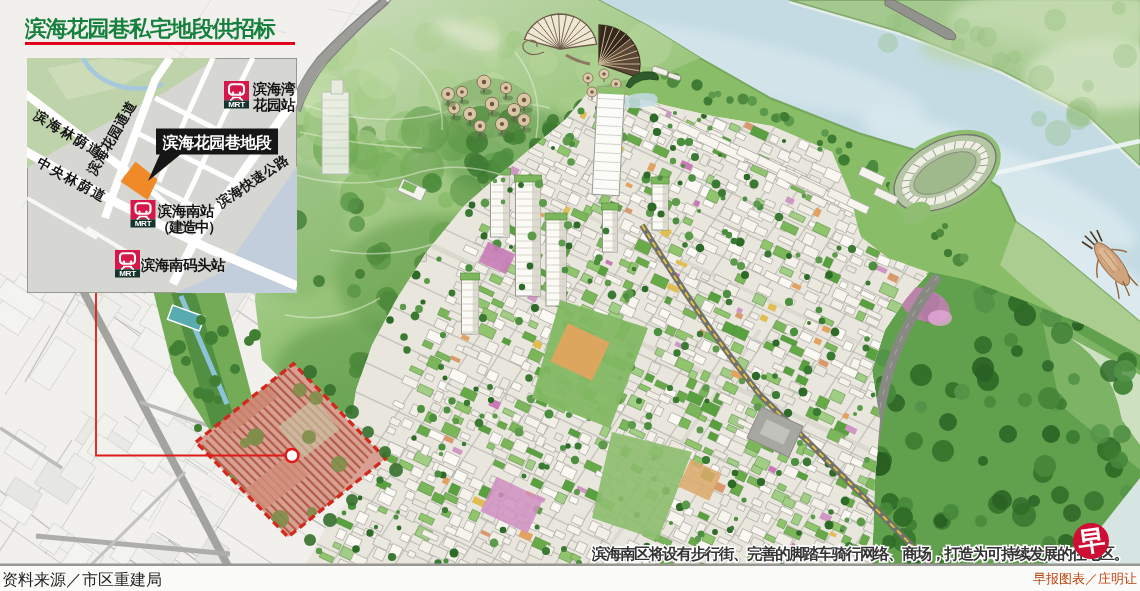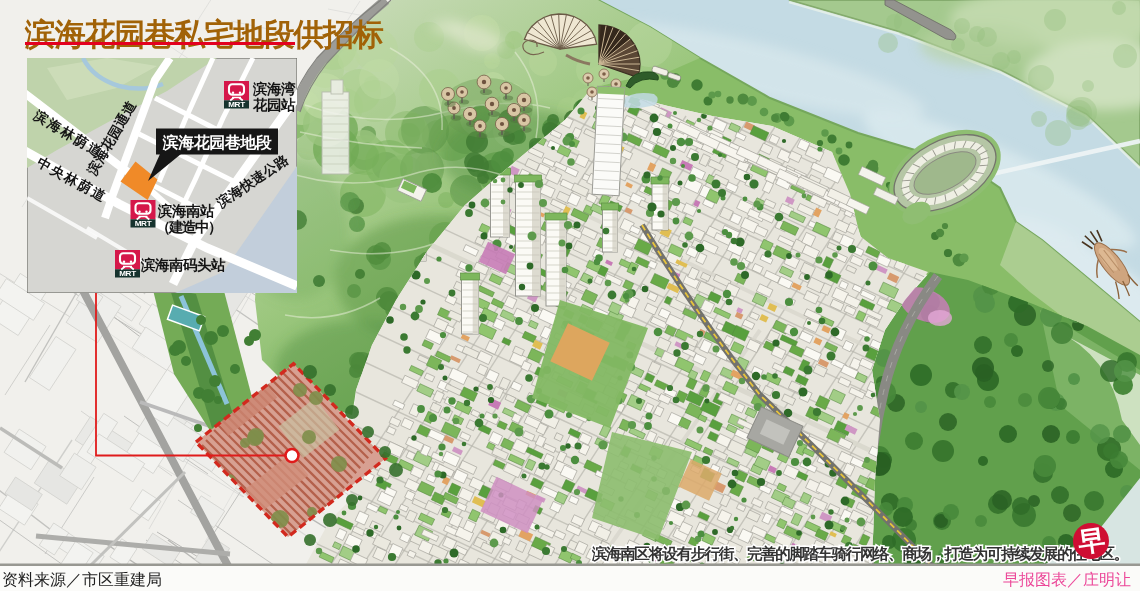--- a/index.html
+++ b/index.html
@@ -2273,21 +2273,21 @@
         <path d="M1106,240 L1102,228 M1110,238 L1108,225 M1114,238 L1115,225 M1118,240 L1121,228" stroke="#4a3520" stroke-width="1.6" fill="none"></path>
         <path d="M1104,252 Q1096,258 1092,266 M1120,252 Q1128,258 1131,264" stroke="#9a6f4a" stroke-width="1.5" fill="none"></path>
         <path d="M1108,248 L1108,272 M1114,248 L1114,274" stroke="#b98f68" stroke-width="1" fill="none"></path>
       </g>
 
 <text x="592" y="559" font-family="Liberation Sans, sans-serif" font-size="15.5" font-weight="bold" fill="#333333" stroke="#ffffff" stroke-width="3" letter-spacing="-1.4" style="paint-order:stroke">滨海南区将设有步行街、完善的脚踏车骑行网络、商场，打造为可持续发展的住宅区。</text>
 
 <rect x="0" y="563.5" width="1140" height="2.5" fill="#989892"></rect>
 </svg>
 
-<div style="position:absolute;left:25px;top:14px;font-size:31px;font-weight:bold;color:#a16207;letter-spacing:-1.2px;white-space:nowrap">滨海花园巷私宅地段供招标</div>
+<div style="position:absolute;left:25px;top:14px;font-size:22px;font-weight:bold;color:#15803d;letter-spacing:-1.2px;white-space:nowrap">滨海花园巷私宅地段供招标</div>
 
 <div style="position:absolute;left:25px;top:42px;width:270px;height:3.2px;background:#e3001f"></div>
 
 <svg width="270" height="235" viewBox="0 0 270 235" style="position:absolute;left:27px;top:58px">
 
 <rect x="0" y="0" width="270" height="235" fill="#d6d6d2" stroke="#6e6e6a" stroke-width="1.2"></rect>
 
 <path d="M0,0 L190,0 L140,33 L85,62 L30,92 L0,110 Z" fill="#bfd3ab"></path>
 <path d="M20,10 L80,0 L130,8 L90,30 L40,42 Z" fill="#cfdfbc" opacity="0.8"></path>
 
@@ -2356,17 +2356,17 @@
 <text x="6" y="60" font-size="13.5" font-family="Liberation Sans, sans-serif" font-weight="bold" fill="#141414" transform="rotate(31 6 60)" letter-spacing="2">滨海林荫道</text>
 <text x="9" y="107" font-size="13.5" font-family="Liberation Sans, sans-serif" font-weight="bold" fill="#141414" transform="rotate(29 9 107)" letter-spacing="2">中央林荫道</text>
 <text x="68" y="118" font-size="13.5" font-family="Liberation Sans, sans-serif" font-weight="bold" fill="#141414" transform="rotate(-60 68 118)" letter-spacing="0.3">滨海花园通道</text>
 <text x="194" y="150" font-size="13.5" font-family="Liberation Sans, sans-serif" font-weight="bold" fill="#141414" transform="rotate(-34 194 150)" letter-spacing="0.3">滨海快速公路</text>
 </svg>
 
 <div style="position:absolute;left:0;top:566px;width:1140px;height:25px;background:#fbfbf9"></div>
 
 <div style="position:absolute;left:2px;top:570px;font-size:16px;color:#1f1f1f">资料来源／市区重建局</div>
 
-<div style="position:absolute;right:9px;top:570px;font-size:16px;color:#ec4899">早报图表／庄明让</div>
+<div style="position:absolute;right:3px;top:570px;font-size:13px;color:#c2410c">早报图表／庄明让</div>
 
 <div style="position:absolute;left:1073px;top:523px;width:36px;height:36px;border-radius:50%;background:#cf0e33;display:flex;align-items:center;justify-content:center">
       <span style="color:#fff;font-size:27px;font-weight:bold;font-family:'Liberation Sans',sans-serif;transform:rotate(-8deg)">早</span>
     </div>
 </div>
 </body></html>

